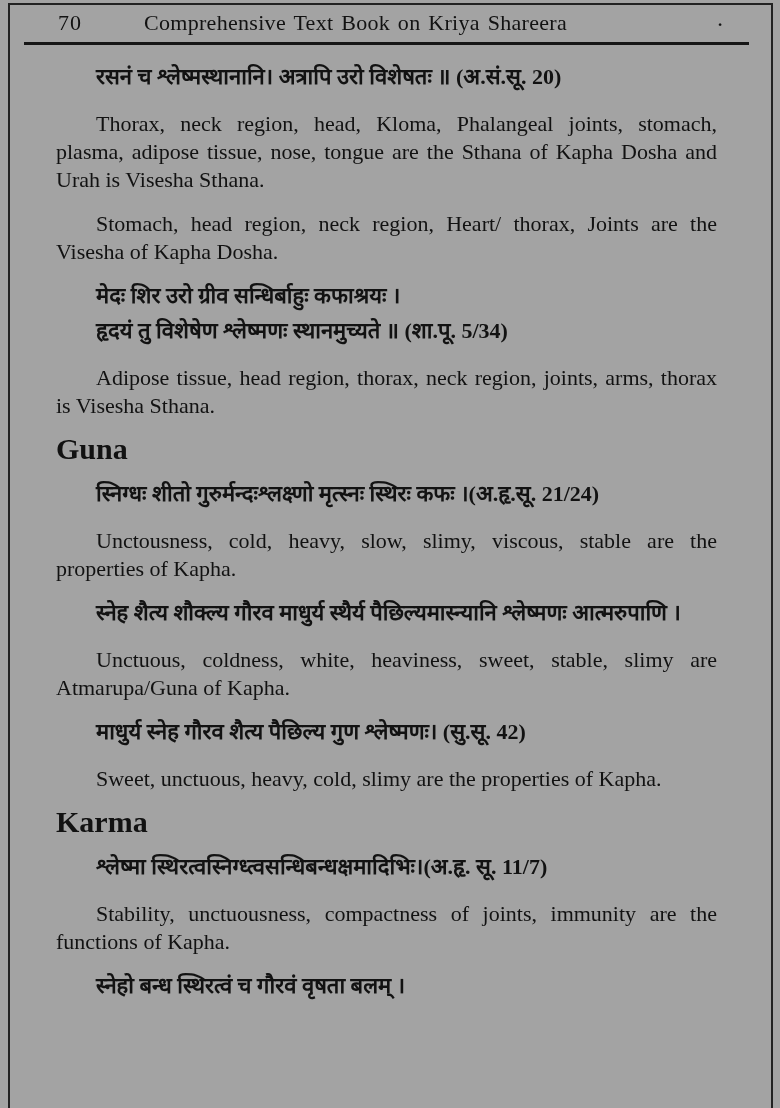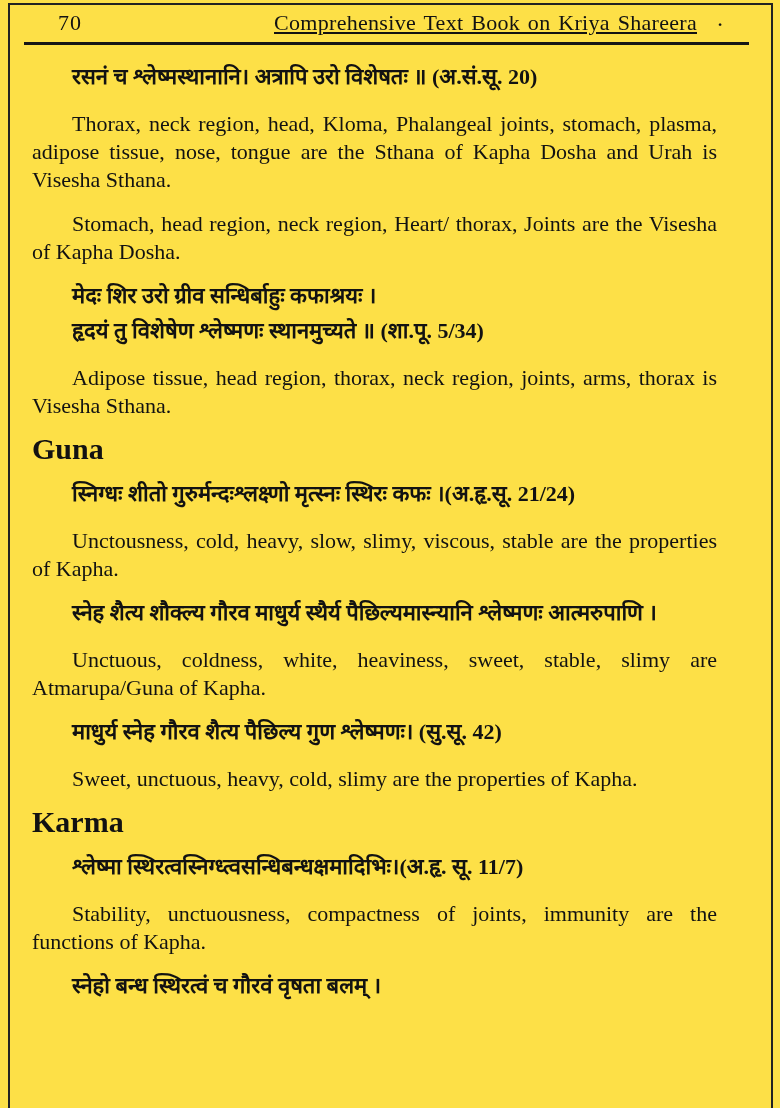--- a/index.html
+++ b/index.html
@@ -5,41 +5,41 @@
   html, body { margin: 0; padding: 0; }
   body {
     width: 780px; height: 1108px;
     background: #e9e7e1;
     font-family: "Liberation Serif", "DejaVu Serif", serif;
     color: #121212;
   }
   .page {
     position: relative;
     width: 780px; height: 1108px;
-    background: #fde047;
+    background: #a3a3a3;
     overflow: hidden;
   }
   .frame {
     position: absolute;
     left: 8px; top: 3px;
     width: 761px; height: 1110px;
     border: 2px solid #222;
     border-bottom: none;
   }
   .header {
     display: flex;
     align-items: baseline;
     padding: 5px 28px 0 48px;
     font-size: 22px;
   }
   .pnum { width: 86px; letter-spacing: 1px; }
-  .title { flex: 1; text-align: right; letter-spacing: 0.3px; word-spacing: 2px; text-decoration: underline; }
+  .title { flex: 1; text-align: left; letter-spacing: 0.3px; word-spacing: 2px; }
   .mark { width: 46px; text-align: center; font-weight: 700; font-size: 17px; }
   .rule { height: 3px; background: #161616; margin: 6px 22px 0 14px; }
-  .main { padding: 14px 54px 0 22px; font-size: 22px; }
+  .main { padding: 14px 54px 0 46px; font-size: 22px; }
   .eng {
     margin: 16px 0 12px 0;
     text-align: justify;
     text-indent: 40px;
     line-height: 28px;
   }
   .verse {
     font-weight: 700;
     font-size: 22px;
     line-height: 35px;

